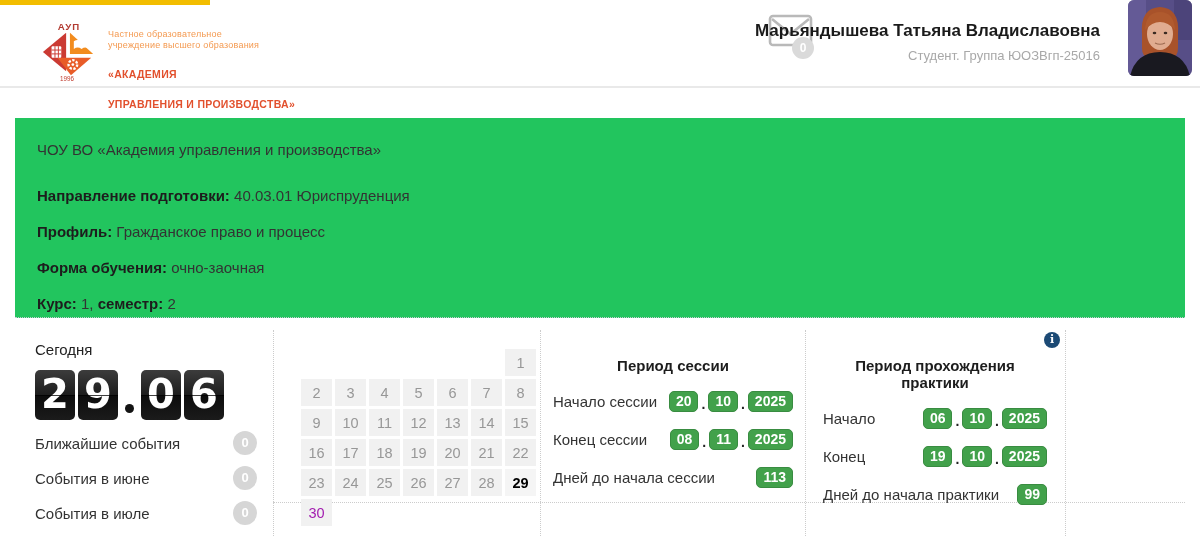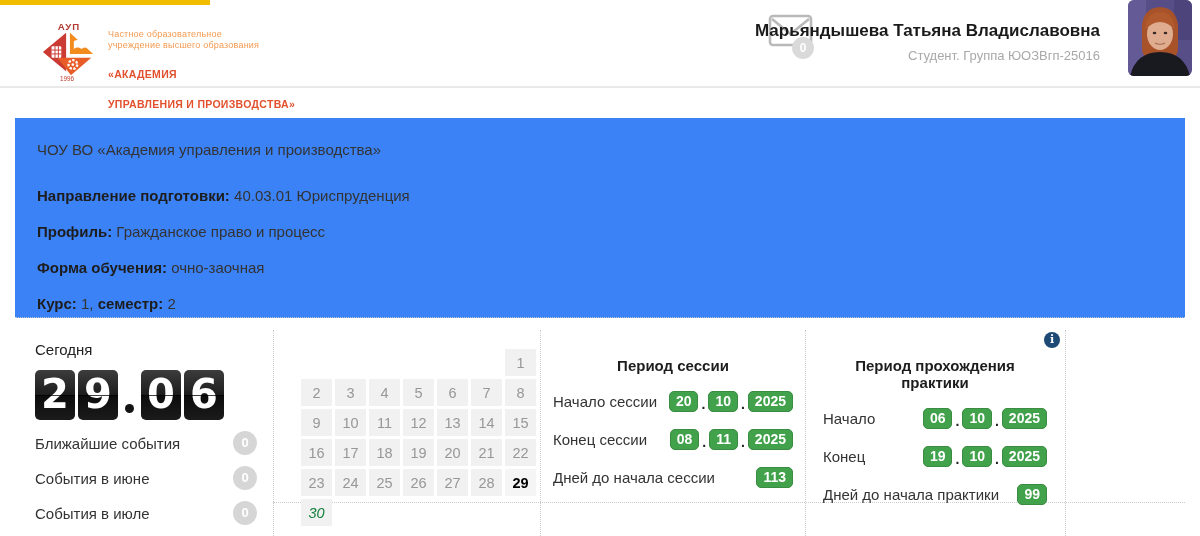--- a/index.html
+++ b/index.html
@@ -21,21 +21,21 @@
     position:absolute; left:24px; top:24px; width:22px; height:22px; border-radius:50%;
     background:#dadada; color:#fff; font-size:12px; font-weight:bold; text-align:center; line-height:22px;
   }
   .user { position:absolute; right:100px; top:21px; text-align:right; cursor:pointer; }
   .user-name { font-size:17px; font-weight:bold; color:#1a1a1a; }
   .user-role { font-size:13px; color:#a8a8a8; margin-top:7px; }
   .avatar { position:absolute; right:8px; top:0; width:64px; height:76px; border-radius:6px; overflow:hidden; cursor:pointer; }
   
   .info-panel {
     position:absolute; left:15px; top:118px; width:1170px; height:200px;
-    background:#3b82f6; border-bottom:1px dotted #c3cdd3; padding:23px 0 0 22px;
+    background:#22c55e; border-bottom:1px dotted #c3cdd3; padding:23px 0 0 22px;
   }
   .uni-line { font-size:15px; color:#333; margin-bottom:29px; }
   .info-row { font-size:15px; color:#333; margin-bottom:19px; }
   .info-row b { color:#1d1d1d; }
   
   .widgets { position:absolute; left:0; top:330px; width:968px; height:206px; }
   .vdiv { position:absolute; top:0; height:206px; border-left:1px dotted #ccc; }
   .vdiv1{ left:273px; } .vdiv2{ left:540px; } .vdiv3{ left:805px; } .vdiv4{ left:1065px; }
   .hline { position:absolute; left:273px; width:912px; top:172px; border-top:1px dotted #ccc; }
   
@@ -55,21 +55,21 @@
   .event-label { font-size:15px; color:#333; }
   .event-badge { width:24px; height:24px; border-radius:50%; background:#d6d6d6; color:#fff;
     font-size:13px; font-weight:bold; text-align:center; line-height:24px; }
   
   .col-calendar { position:absolute; left:301px; top:19px; }
   .cal-grid { display:grid; grid-template-columns:repeat(7,31px); gap:3px; }
   .cal-cell { height:27px; background:#f1f1f1; color:#979797; font-size:14.5px;
     display:flex; align-items:center; justify-content:center; cursor:pointer; }
   .cal-cell.empty { background:transparent; cursor:default; }
   .cal-cell.today { color:#000; font-weight:bold; background:#f5f5f5; }
-  .cal-cell.future { color:#15803d;font-style:italic; }
+  .cal-cell.future { color:#a21caf; }
   
   .col-session  { position:absolute; left:553px; top:27px; width:240px; }
   .col-practice { position:absolute; left:823px; top:27px; width:224px; }
   .period-title { font-size:15px; font-weight:bold; color:#1d1d1d; text-align:center; margin-bottom:10px; }
   .period-row { display:flex; justify-content:space-between; align-items:center; margin-top:17px; }
   .plabel { font-size:15px; color:#333; }
   .badges { display:flex; align-items:center; }
   .gbadge { background:#42a14b; border:1px solid #398c41; color:#fff; font-weight:bold;
     font-size:14px; padding:1px 6px 2px; border-radius:5px; }
   .bsep { color:#222; font-weight:bold; margin:4px 3px 0; font-size:14px; }

